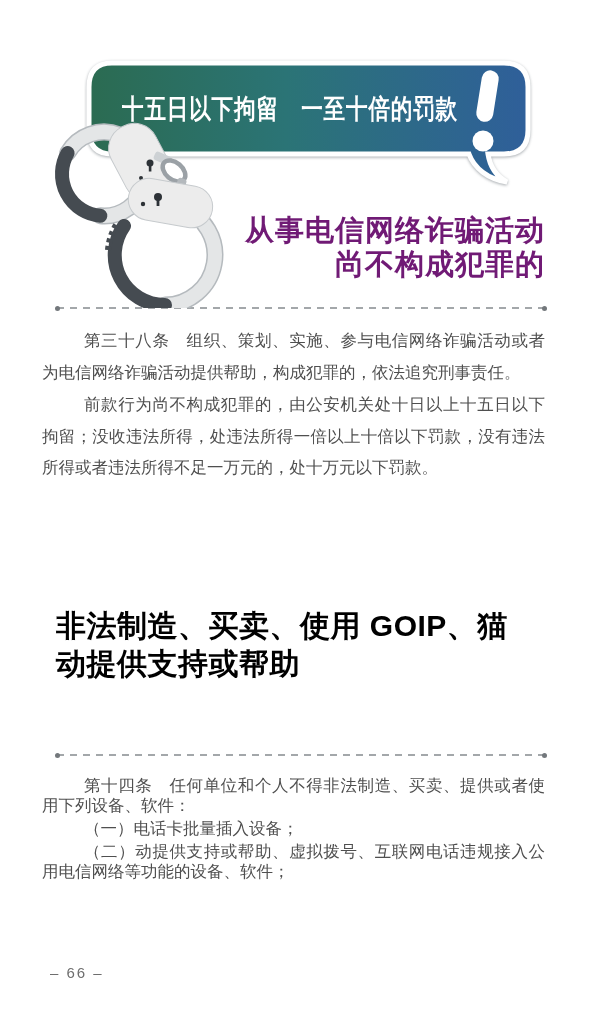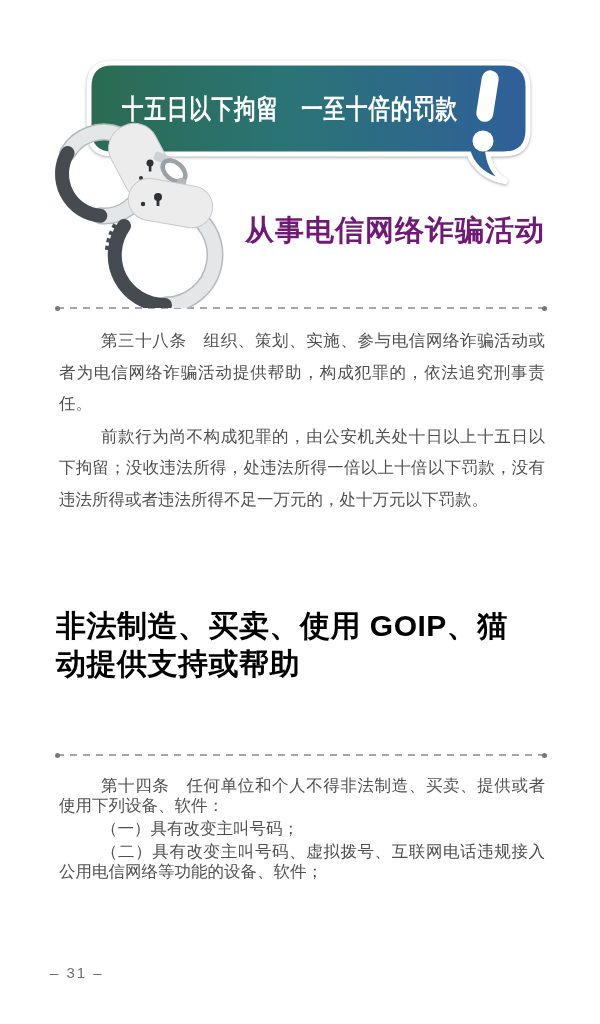--- a/index.html
+++ b/index.html
@@ -38,21 +38,21 @@
     content:""; position:absolute; top:-1.5px; width:5px; height:5px;
     border-radius:50%; background:#73787c;
   }
   .divider::before { left:-2px; }
   .divider::after  { right:-2px; }
   .d1 { top:307px; }
   .d2 { top:754px; }
 
   
   .bodytext {
-    position:absolute; left:59px; right:55px;
+    position:absolute; left:42px; right:55px;
     text-align:justify; color:#4f4f4f; font-size:16.5px;
   }
   .bodytext p { margin:0; text-indent:42px; }
   .b1 { top:325px; line-height:31.5px; }
   .b1 p + p { margin-top:1px; }
   .b2 { top:775px; line-height:20px; }
   .b2 p + p { margin-top:3px; }
 
   
   .title2 {
@@ -114,37 +114,38 @@
       <path d="M 80 138 A 57 57 0 0 1 90 110" fill="none" stroke="#454b51" stroke-width="6" stroke-dasharray="4 3.5"></path>
       <rect x="100" y="70" width="85" height="42" rx="21" transform="rotate(10 142 91)" fill="#ececec" stroke="#c6cacd"></rect>
       <circle cx="130" cy="85" r="4" fill="#2d3237"></circle>
       <rect x="128.6" y="87" width="2.8" height="7" fill="#2d3237"></rect>
       <circle cx="115" cy="92" r="2.2" fill="#2d3237"></circle>
     </g>
   </svg>
 
   <div class="title1">
     <div>从事电信网络诈骗活动</div>
+    <div>尚不构成犯罪的</div>
   </div>
 
   <div class="divider d1"></div>
 
   <div class="bodytext b1">
     <p>第三十八条　组织、策划、实施、参与电信网络诈骗活动或者为电信网络诈骗活动提供帮助，构成犯罪的，依法追究刑事责任。</p>
     <p>前款行为尚不构成犯罪的，由公安机关处十日以上十五日以下拘留；没收违法所得，处违法所得一倍以上十倍以下罚款，没有违法所得或者违法所得不足一万元的，处十万元以下罚款。</p>
   </div>
 
   <div class="title2">
     <div>非法制造、买卖、使用 GOIP、猫</div>
     <div>动提供支持或帮助</div>
   </div>
 
   <div class="divider d2"></div>
 
   <div class="bodytext b2">
     <p>第十四条　任何单位和个人不得非法制造、买卖、提供或者使用下列设备、软件：</p>
-    <p>（一）具有改变主叫号码；</p>
-    <p>（二）具有改变主叫号码、虚拟拨号、互联网电话违规接入公用电信网络等功能的设备、软件；</p>
+    <p>（一）电话卡批量插入设备；</p>
+    <p>（二）动提供支持或帮助、虚拟拨号、互联网电话违规接入公用电信网络等功能的设备、软件；</p>
   </div>
 
-  <div class="pageno">– 31 –</div>
+  <div class="pageno">– 66 –</div>
 
 </div>
 
 </body></html>

